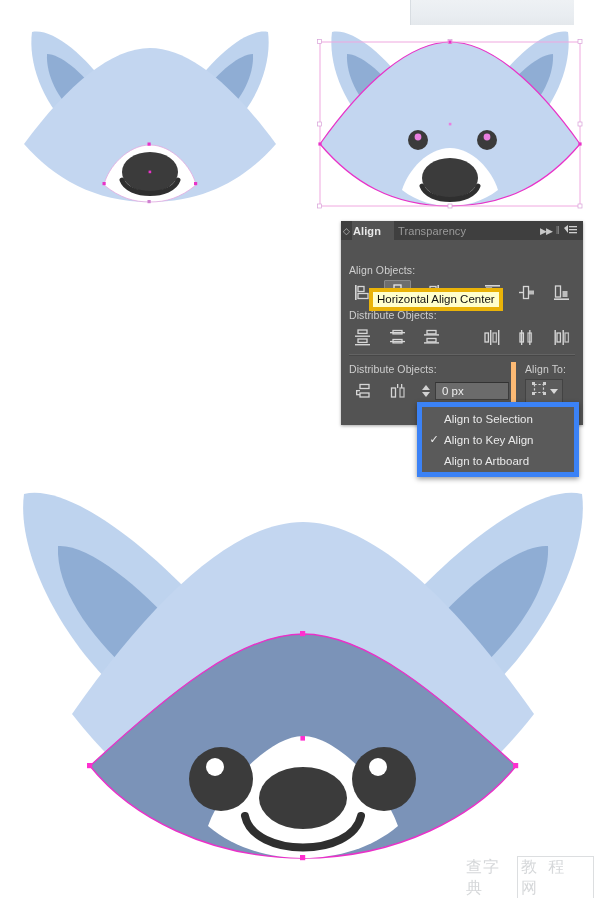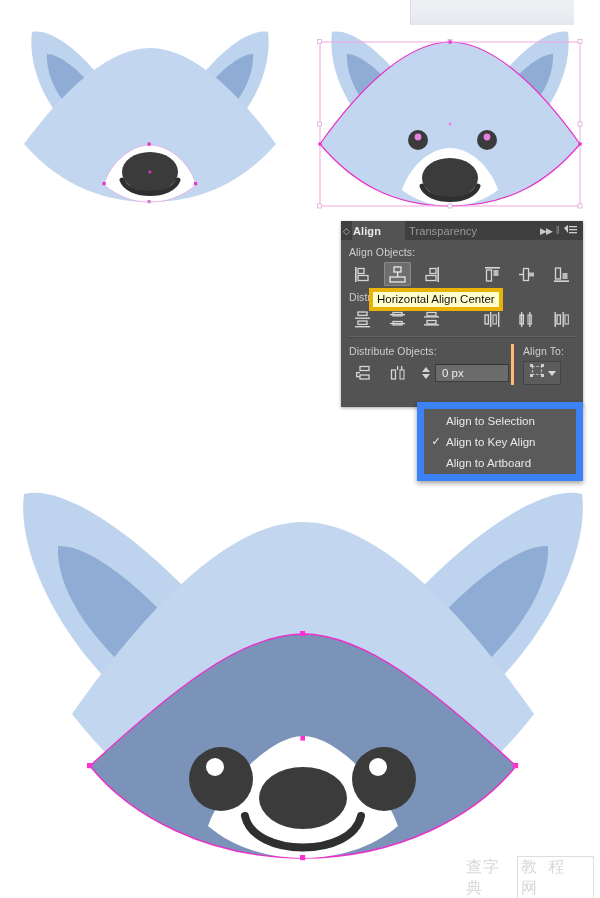--- a/index.html
+++ b/index.html
@@ -56,32 +56,32 @@
     padding: 0 9px 0 4px;
     font-size: 11px;
     color: #9a9a9a;
     letter-spacing: .1px;
   }
   .tab.active {
     background: #535353;
     color: #e8e8e8;
     font-weight: bold;
     padding-left: 1px;
-    padding-right: 24px;
+    padding-right: 13px;
   }
   .tabbar-spacer { flex: 1; background: #3f3f3f; }
   .tab-tools {
     display: flex; align-items: center; gap: 4px;
     padding-right: 6px;
     color: #c9c9c9;
   }
   .chev2 { font-size: 9px; letter-spacing: -1px; }
   .divbar { color: #8c8c8c; font-size: 10px; }
 
-  .panel-body { padding: 5px 8px 7px 8px; position: relative; }
+  .panel-body { padding: 23px 8px 7px 8px; position: relative; }
 
   .section-label {
     font-size: 10.5px;
     color: #cfcfcf;
     margin: 1px 0 4px 0;
     letter-spacing: .1px;
   }
   .icon-row {
     display: flex;
     align-items: center;
@@ -107,21 +107,21 @@
     border-bottom: 1px solid #474747;
     margin: 4px 0 6px 0;
   }
 
   .spacing-row {
     display: flex; align-items: flex-start;
   }
   .spacing-left { flex: 1; }
   .spacing-right {
     width: 62px;
-    border-left: 3px solid #fdba74;
+    border-left: 5px solid #fdba74;
     padding-left: 9px;
     margin-left: 2px;
   }
   .stepper-wrap { display: flex; align-items: center; }
   .stepper {
     width: 13px; height: 20px;
     display: flex; flex-direction: column; align-items: center;
     justify-content: center; gap: 2px;
     margin-right: 3px;
     color: #d4d4d4;
@@ -170,21 +170,21 @@
     z-index: 40;
     font-family: "Liberation Sans", sans-serif;
   }
 
   
   .dropdown {
     position: absolute;
     left: 417px; top: 402px;
     width: 152px;
     background: #5a5a5a;
-    border: 7px solid #3b82f6;
+    border: 5px solid #3b82f6;
     box-shadow: 0 2px 5px rgba(0,0,0,.4);
     z-index: 50;
     padding: 1px 0;
   }
   .dd-item {
     height: 21px;
     display: flex; align-items: center;
     font-size: 11.5px;
     color: #e9e9e9;
     padding-left: 4px;

